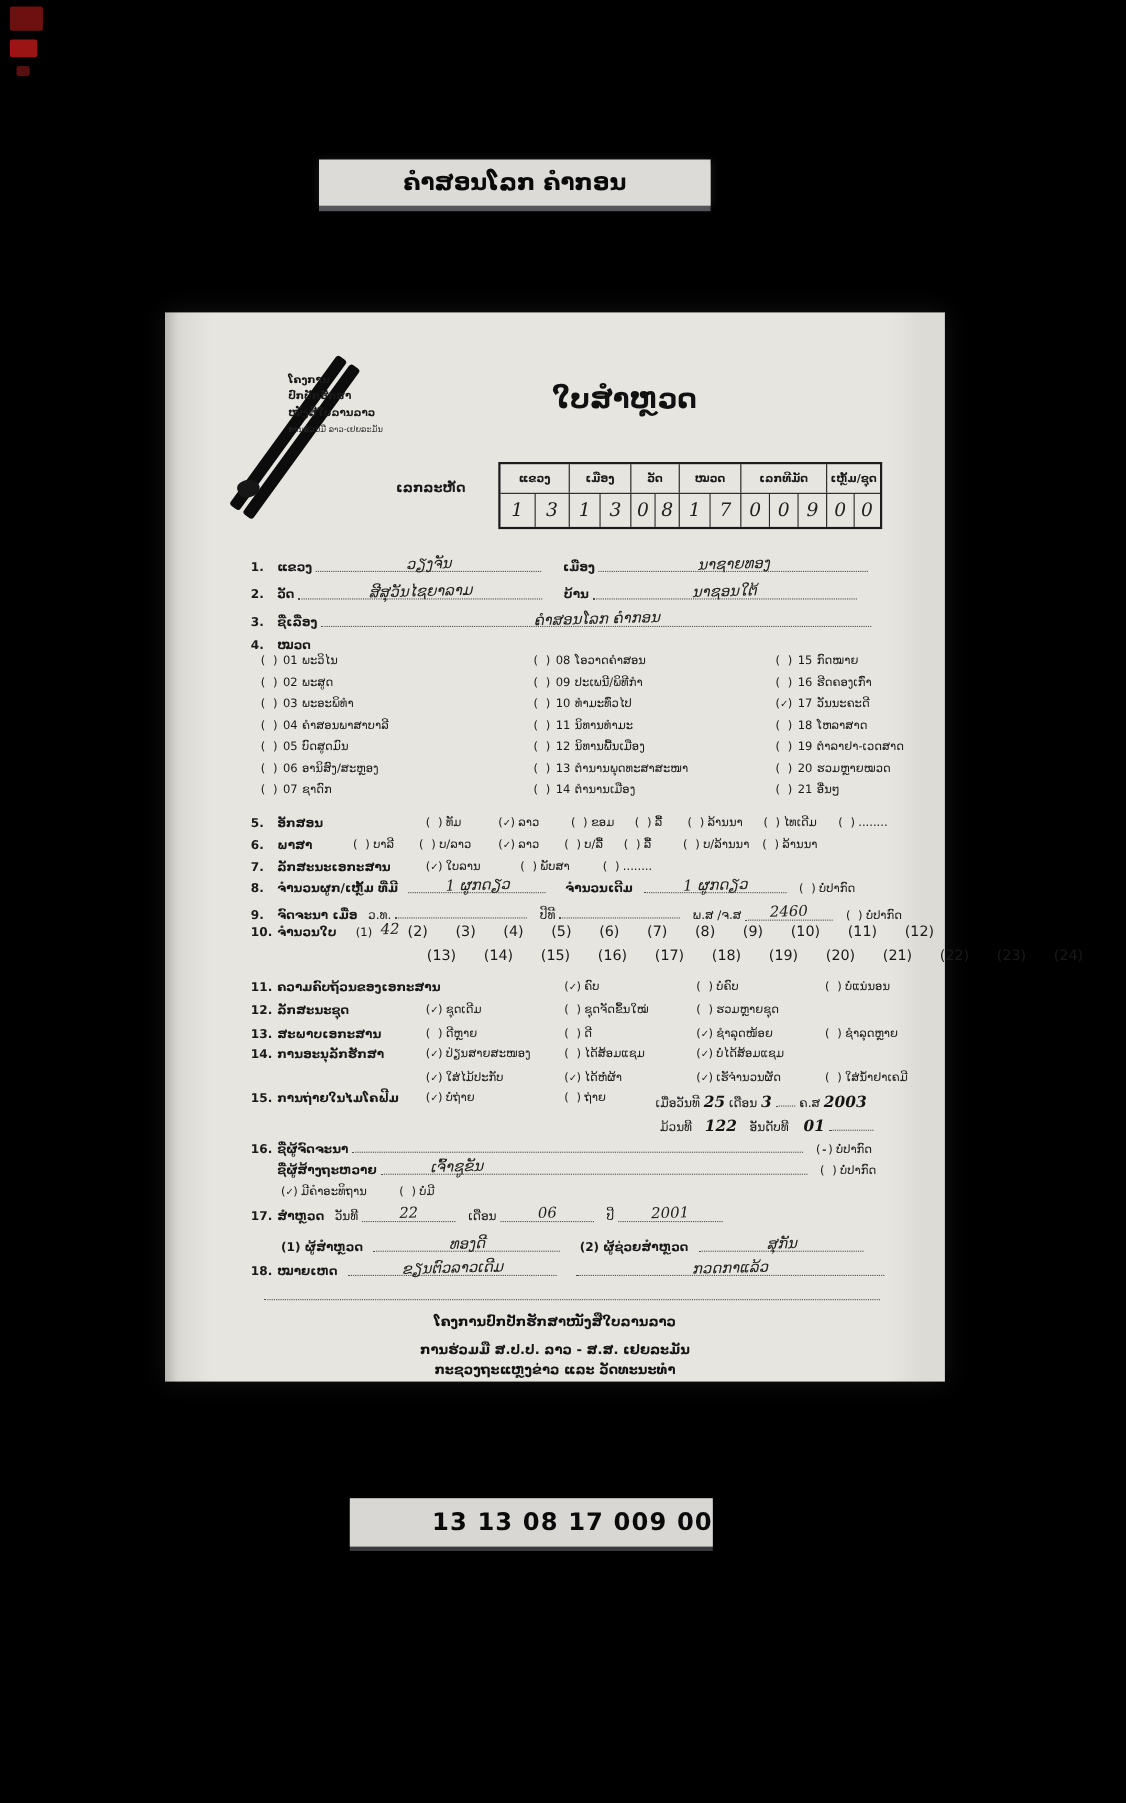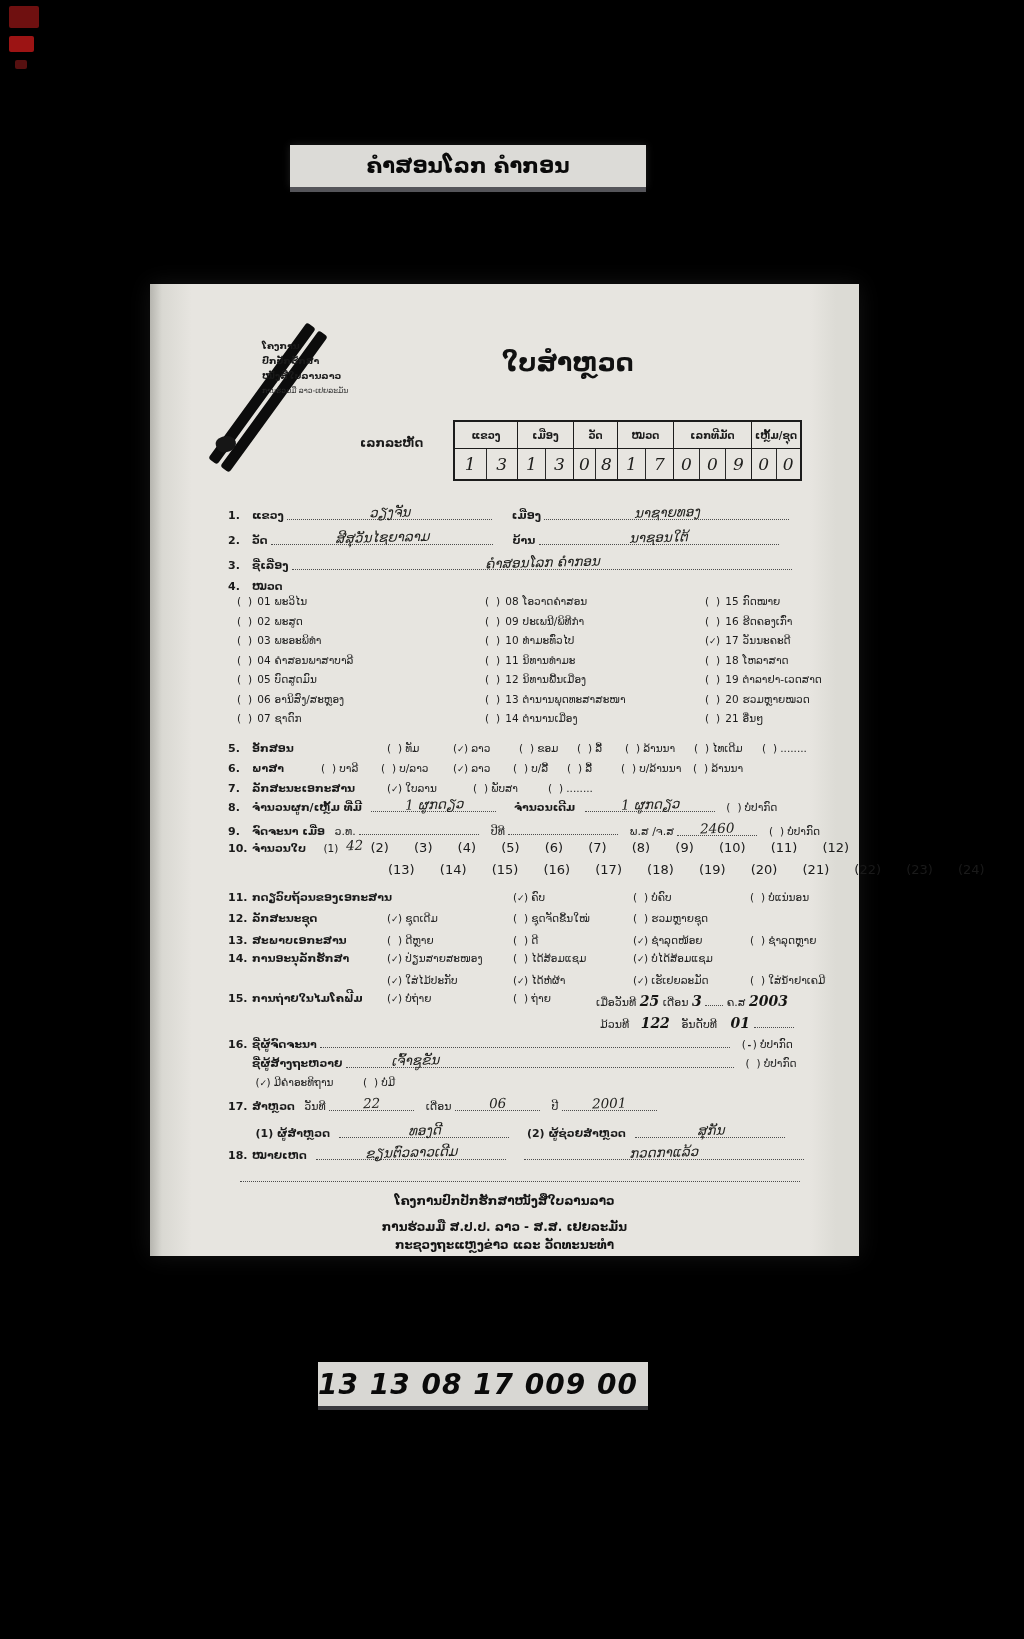--- a/index.html
+++ b/index.html
@@ -8,21 +8,21 @@
 
   .redmark{position:absolute;border-radius:2px;}
   .rm1{left:9px;top:6px;width:30px;height:22px;background:#6f1010;}
   .rm2{left:9px;top:36px;width:25px;height:16px;background:#9c1414;}
   .rm3{left:15px;top:60px;width:12px;height:9px;background:#561010;}
 
   .strip-top{position:absolute;left:290px;top:145px;width:356px;height:42px;background:#dcdbd7;
     display:flex;align-items:center;justify-content:center;font-weight:bold;font-size:21px;color:#0a0a0a;
     box-shadow:0 5px 0 #55555a, 0 0 8px rgba(255,255,255,.12);} 
   .strip-bottom{position:absolute;left:318px;top:1362px;width:330px;height:44px;background:#d8d7d3;
-    display:flex;align-items:center;justify-content:flex-start;font-weight:bold;font-style:italic;font-size:28px;
+    display:flex;align-items:center;justify-content:flex-end;font-weight:bold;font-size:22px;
     letter-spacing:1px;color:#0a0a0a;box-shadow:0 4px 0 #3a3a3e;}
 
   .paper{position:absolute;left:150px;top:284px;width:686px;height:972px;
     background:linear-gradient(90deg,#b6b5af 0px,#d9d8d2 12px,#e7e5e0 42px,#e7e5e0 660px,#dcdbd5 686px);
     box-shadow:0 0 22px rgba(255,255,255,.08);padding-left:23px;}
 
   
   .logo{position:absolute;left:0;top:0;width:220px;height:200px;}
   .bar{position:absolute;background:#0c0c0c;border-radius:3px;}
   .b1{left:28px;top:104px;width:168px;height:11px;transform:rotate(-54deg);}
@@ -293,21 +293,21 @@
       <span class="no">10.</span><span class="bl">ຈຳນວນໃບ</span>
       <span style="margin-left:14px;font-size:10.5px">(1)</span>
       <span class="hw" style="margin:0 4px">42</span>
       <span class="ws">(2) (3) (4) (5) (6) (7) (8) (9) (10) (11) (12)</span>
     </div>
     <div class="line" style="top:578px;left:238px">
       <span class="ws">(13) (14) (15) (16) (17) (18) (19) (20) (21) (22) (23) (24)</span>
     </div>
 
     <div class="line" style="top:607px">
-      <span class="no">11.</span><span class="bl">ກດຽວົບຖ້ວນຂອງເອກະສານ</span>
+      <span class="no">11.</span><span class="bl">ຄວາມຄົບຖ້ວນຂອງເອກະສານ</span>
       <span class="opt abs" style="left:285px">
           <span class="cb"><span class="mk">✓</span></span>
           <span class="ol">ຄົບ</span>
         </span>
       <span class="opt abs" style="left:405px">
           <span class="cb"><span class="mk"></span></span>
           <span class="ol">ບໍ່ຄົບ</span>
         </span>
       <span class="opt abs" style="left:522px">
           <span class="cb"><span class="mk"></span></span>
@@ -370,21 +370,21 @@
       <span class="opt abs" style="left:159px">
           <span class="cb"><span class="mk">✓</span></span>
           <span class="ol">ໃສ່ໄມ້ປະກັບ</span>
         </span>
       <span class="opt abs" style="left:285px">
           <span class="cb"><span class="mk">✓</span></span>
           <span class="ol">ໄດ້ຫໍ່ຜ້າ</span>
         </span>
       <span class="opt abs" style="left:405px">
           <span class="cb"><span class="mk">✓</span></span>
-          <span class="ol">ເຮັເຢຍລະມັດ</span>
+          <span class="ol">ເຮັຈຳນວນຜັດ</span>
         </span>
       <span class="opt abs" style="left:522px">
           <span class="cb"><span class="mk"></span></span>
           <span class="ol">ໃສ່ນ້ຳຢາເຄມີ</span>
         </span>
     </div>
 
     <div class="line" style="top:708px">
       <span class="no">15.</span><span class="bl">ການຖ່າຍໃນໄມໂຄຟີມ</span>
       <span class="opt abs" style="left:159px">

